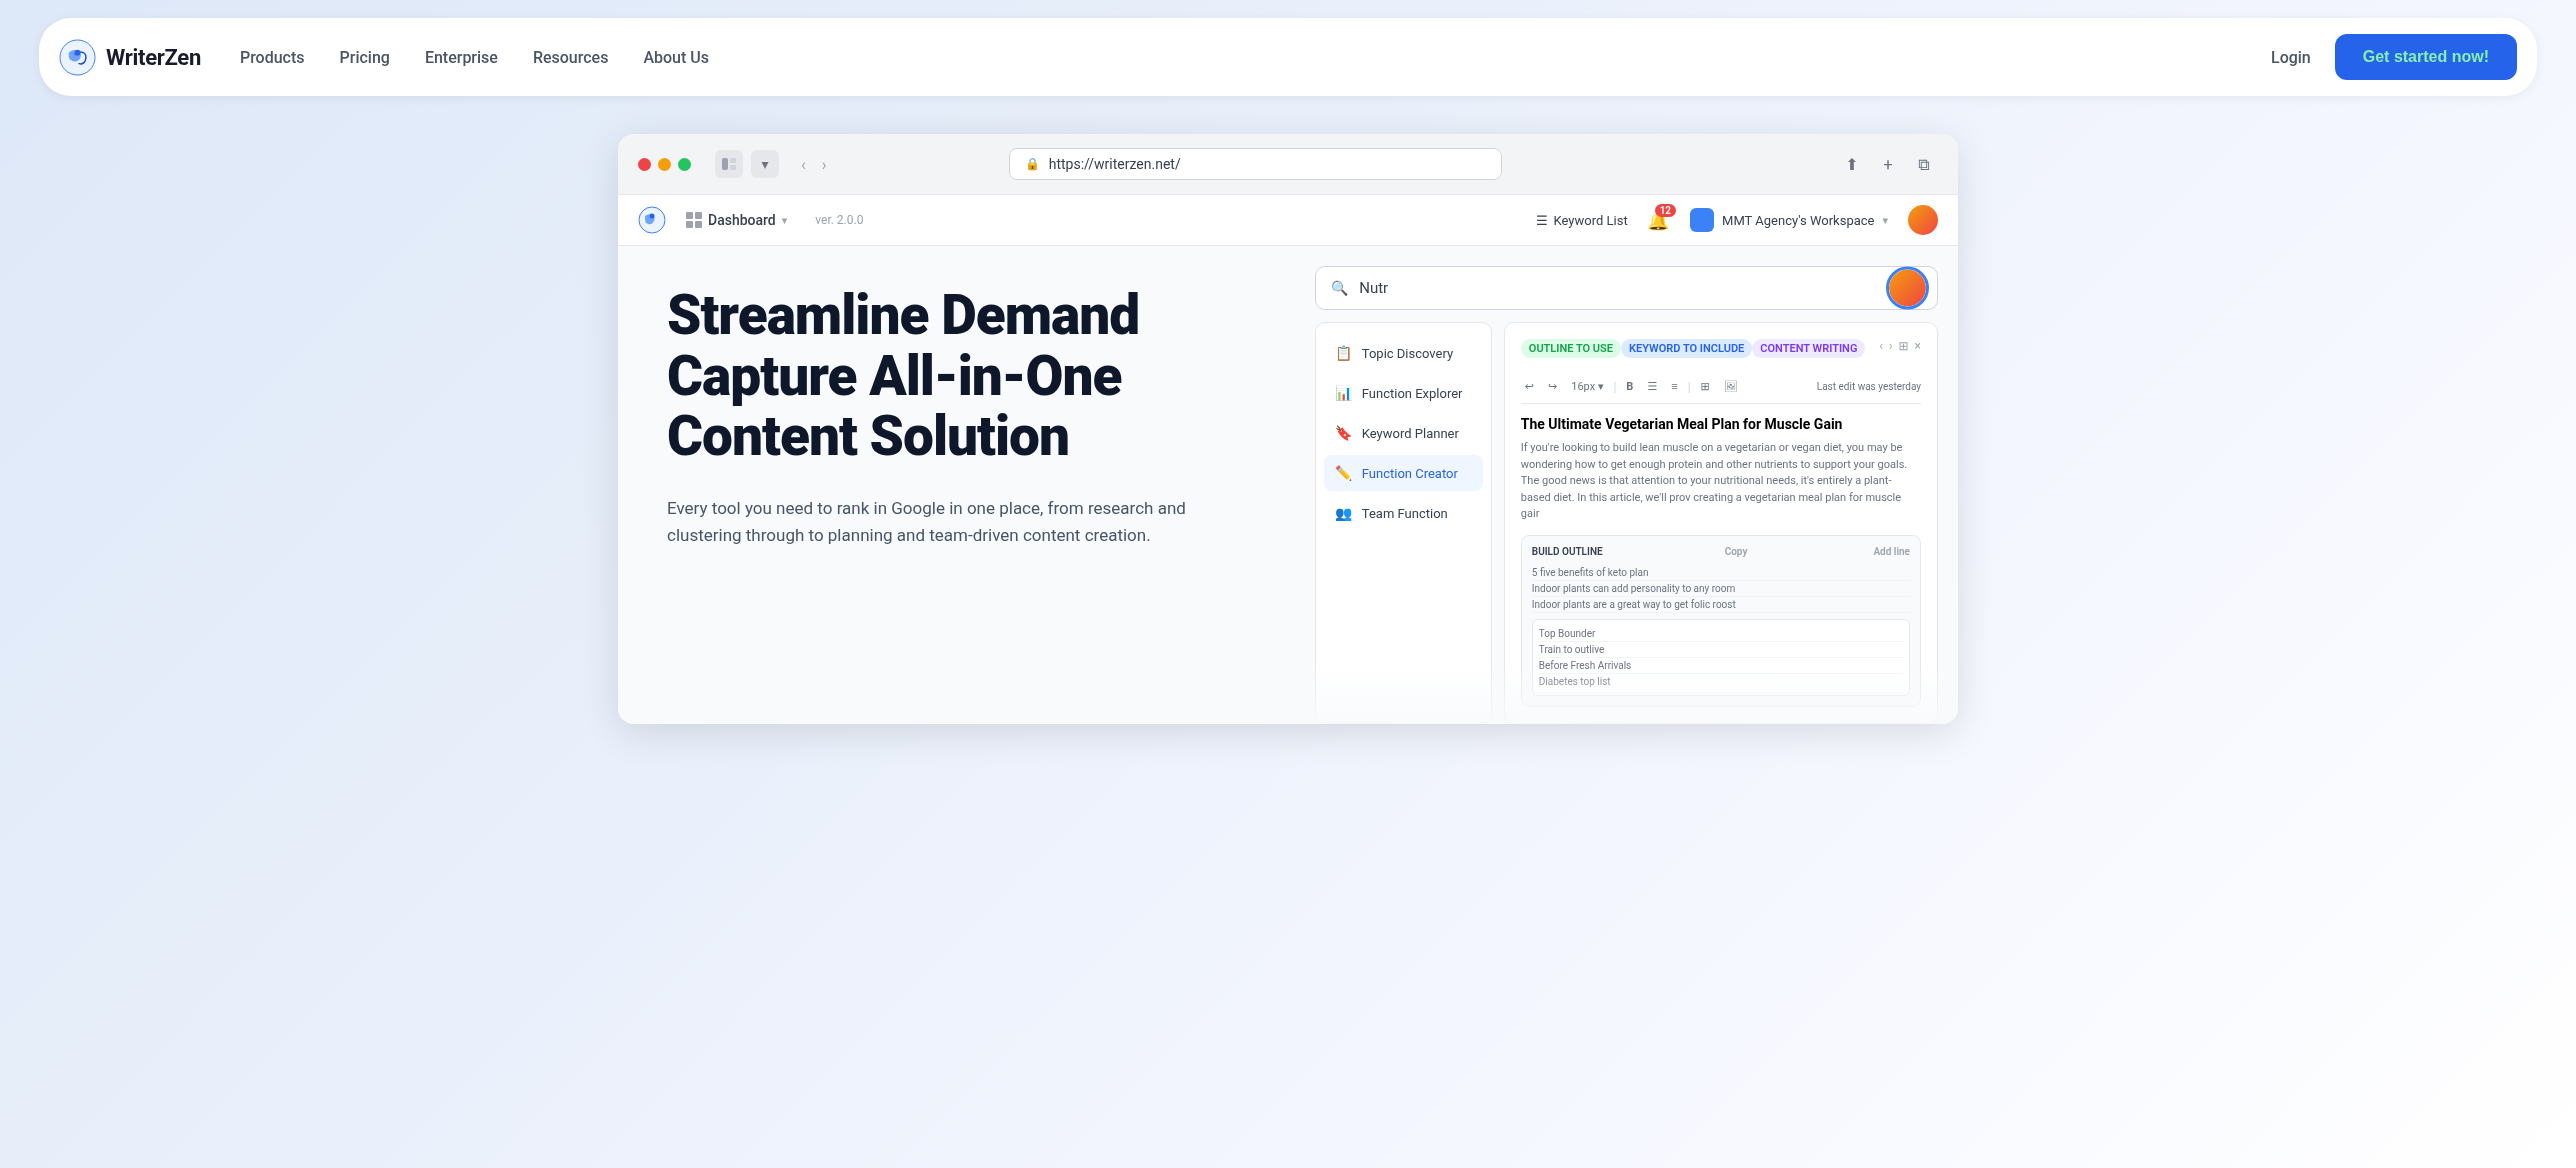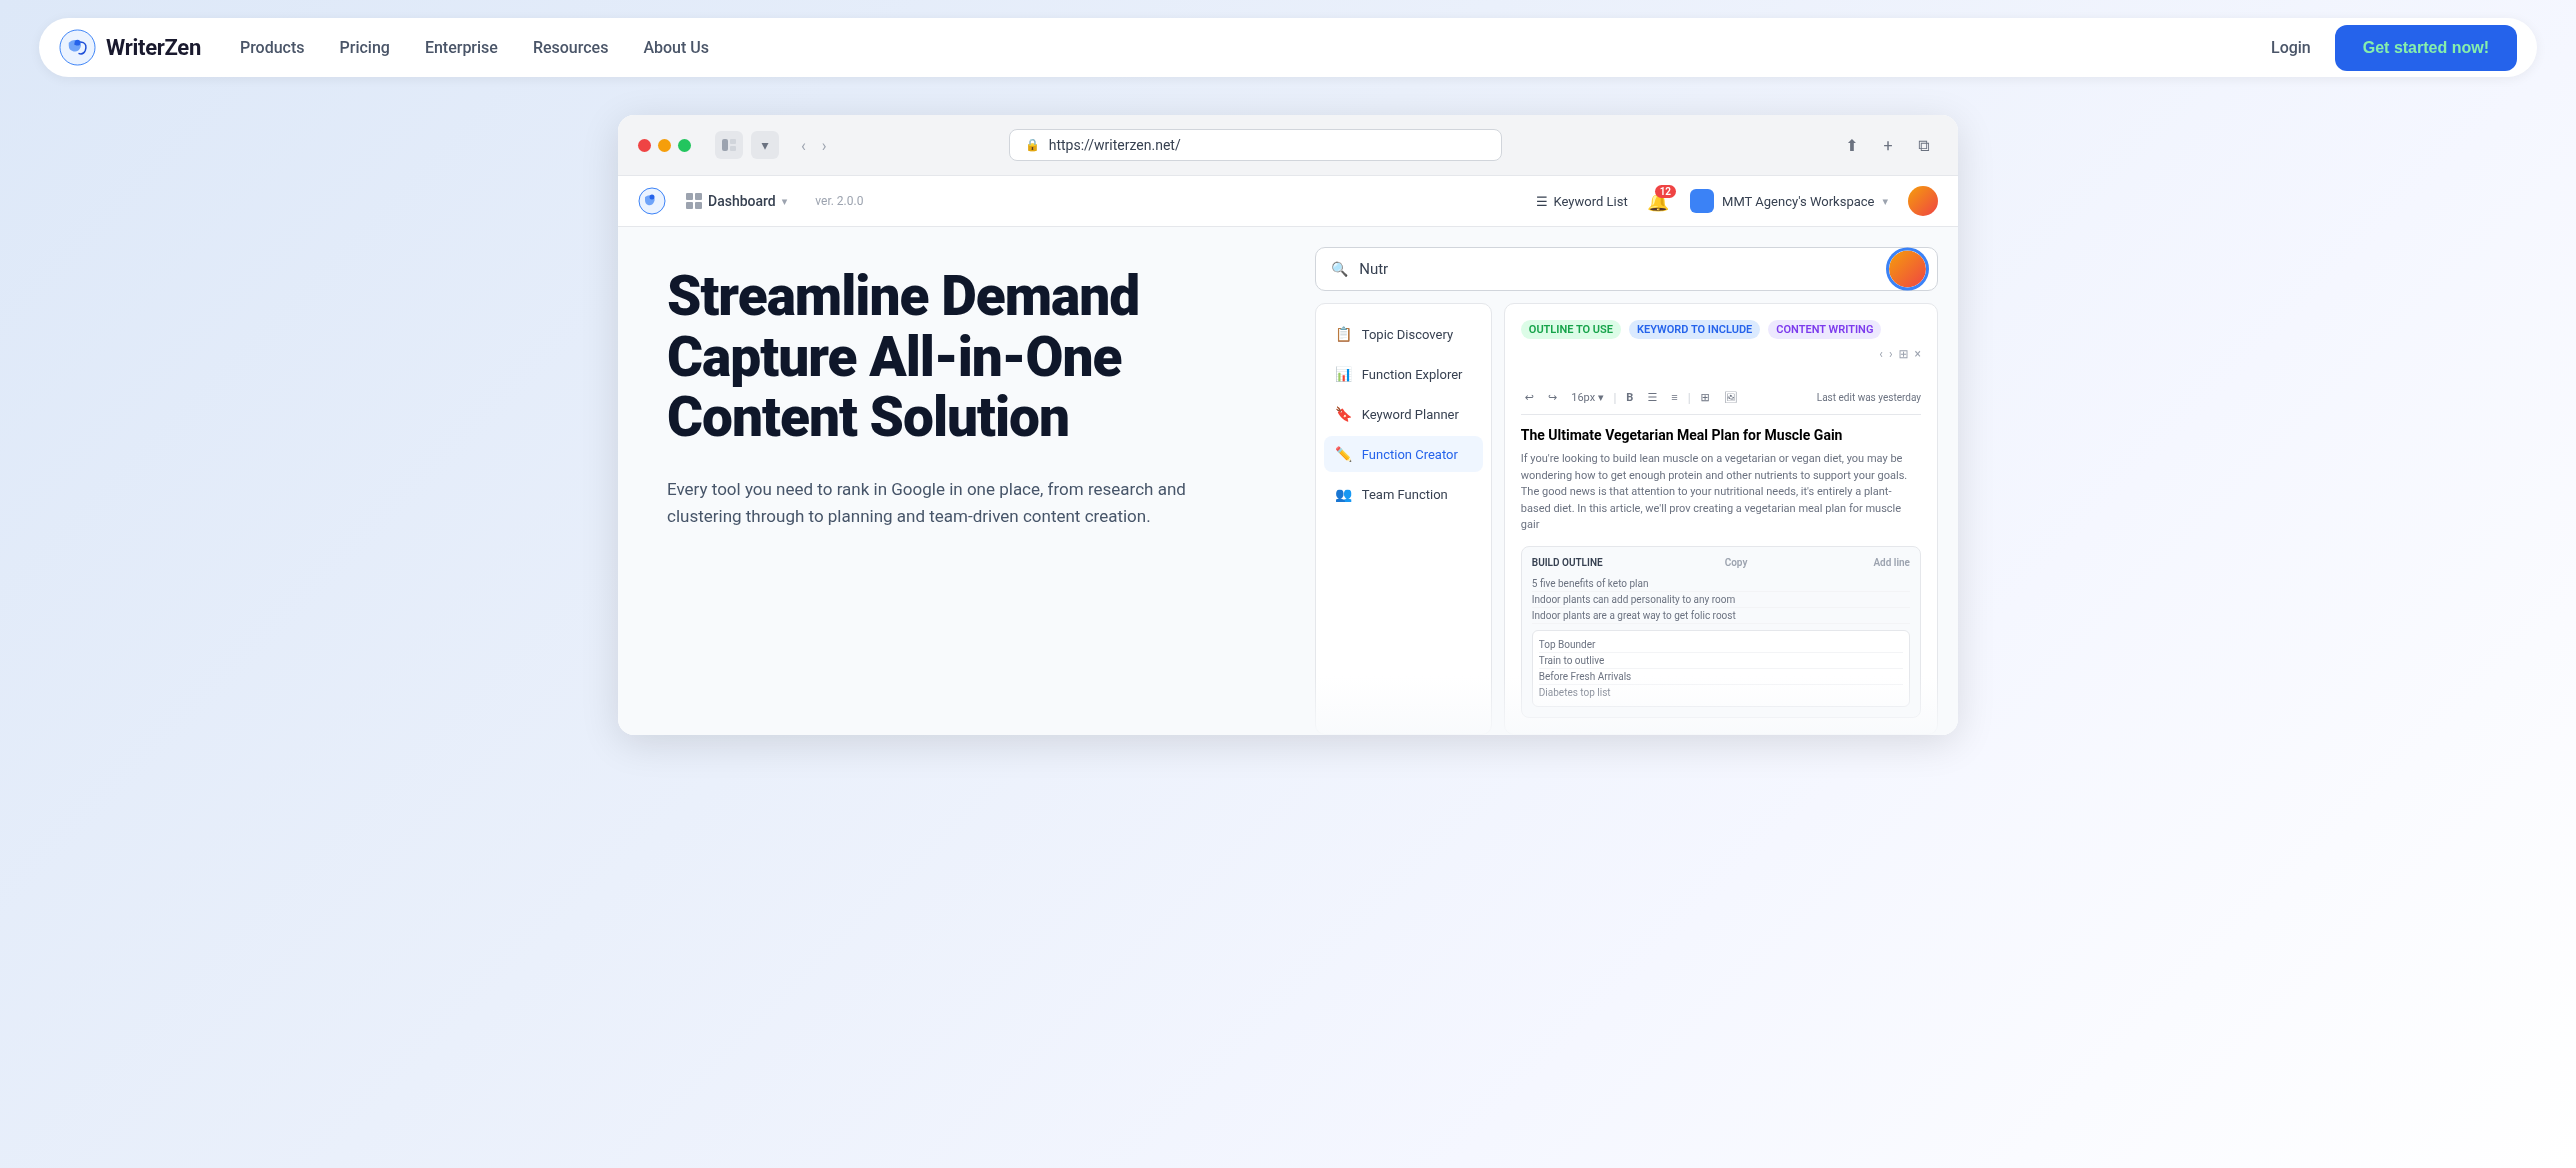--- a/index.html
+++ b/index.html
@@ -11,21 +11,21 @@
     }
 
     
     .navbar {
       background: #ffffff;
       border-radius: 32px;
       margin: 18px 39px;
       padding: 0 20px;
       display: flex;
       align-items: center;
-      height: 59px;
+      height: 78px;
       box-shadow: 0 2px 12px rgba(0,0,0,0.06);
     }
     .nav-logo {
       display: flex;
       align-items: center;
       gap: 10px;
       text-decoration: none;
       margin-right: 39px;
     }
     .nav-logo-icon {
@@ -368,22 +368,22 @@
       flex: 1;
       border: 1px solid #e5e7eb;
       overflow: hidden;
       padding: 16px;
       font-size: 12px;
       color: #374151;
     }
     .content-panel-header {
       display: flex;
       align-items: flex-start;
-      gap: 8px;
-      margin-bottom: 28px;
+      gap: 0;
+      margin-bottom: 20px;
       flex-wrap: wrap;
     }
     .tag {
       padding: 3px 8px;
       border-radius: 10px;
       font-size: 11px;
       font-weight: 600;
     }
     .tag-green { background: #dcfce7; color: #16a34a; }
     .tag-blue { background: #dbeafe; color: #2563eb; }

